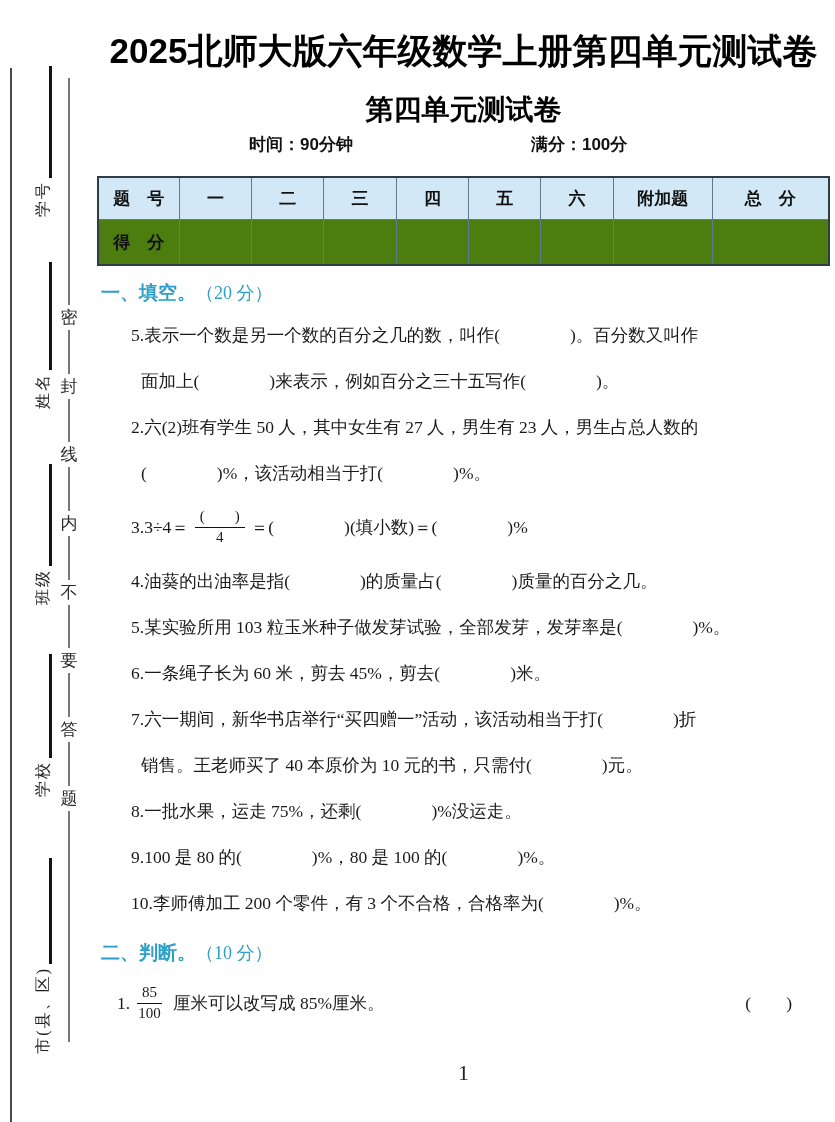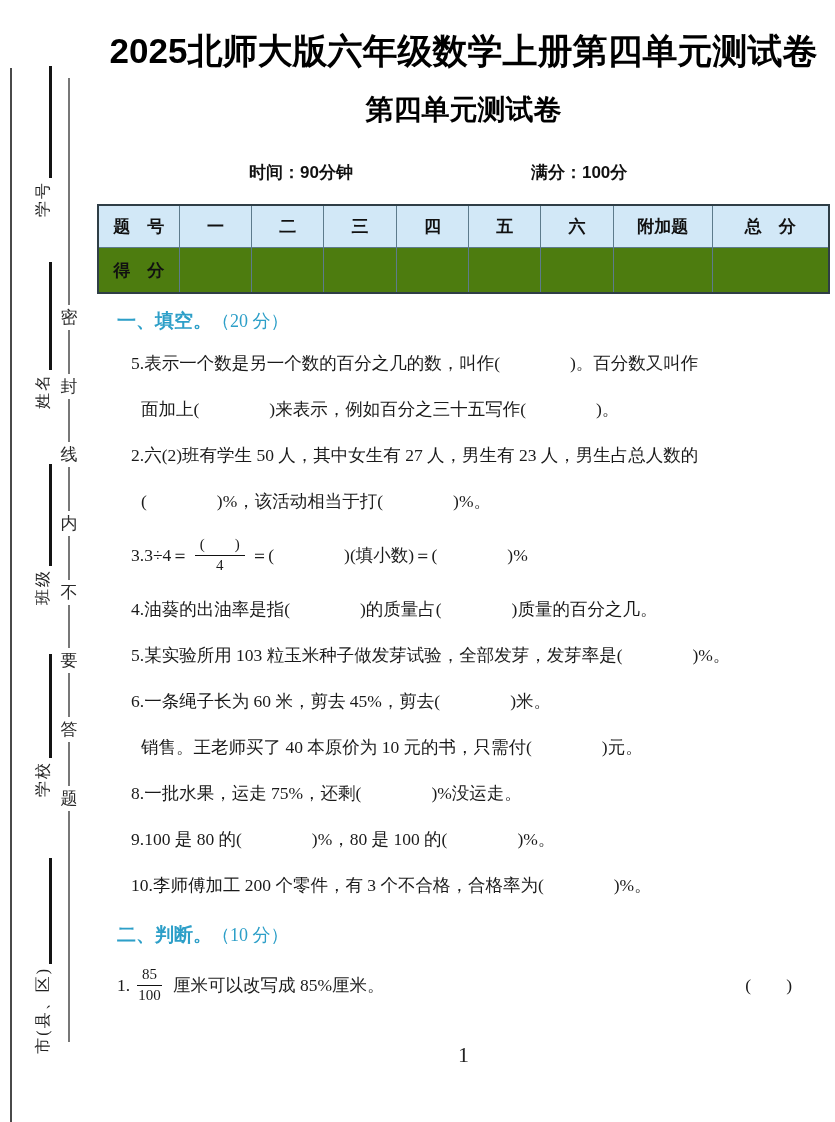--- a/index.html
+++ b/index.html
@@ -25,35 +25,35 @@
     display:flex;flex-direction:column;align-items:center;}
   .seal-seg{width:1.5px;background:#777;margin:4px 0;min-height:8px;}
   .seal-char{font-size:17px;line-height:1;color:#2a2a2a;}
 
   .content{position:absolute;left:97px;top:0;width:733px;}
 
   .title{margin-top:28px;text-align:center;font-family:"Liberation Sans", sans-serif;
     font-weight:900;font-size:35px;letter-spacing:0px;color:#000;white-space:nowrap;}
   .subtitle{margin-top:16px;text-align:center;font-family:"Liberation Sans", sans-serif;
     font-weight:800;font-size:28px;color:#000;}
-  .info-row{margin-top:32px;display:flex;font-family:"Liberation Sans", sans-serif;
+  .info-row{margin-top:4px;display:flex;font-family:"Liberation Sans", sans-serif;
     font-weight:700;font-size:17px;color:#111;}
   .info-row span:first-child{margin-left:152px;}
   .info-row span:last-child{margin-left:178px;}
 
   table.score-table{width:100%;border-collapse:collapse;margin-top:20px;border:2px solid #2f3e46;}
   table.score-table th, table.score-table td{border:1px solid #5d7b8c;}
   table.score-table th{background:#d2e8f7;height:39px;font-family:"Liberation Sans", sans-serif;
     font-weight:700;font-size:17px;color:#111;text-align:center;}
   table.score-table td{height:42px;background:#4d7c0f;}
   table.score-table td.row-label{font-family:"Liberation Sans", sans-serif;font-weight:700;
     font-size:17px;text-align:center;color:#111;}
 
   #questions{margin-top:14px;}
-  .sec-heading{margin:14px 0 6px 20px;font-family:"Liberation Sans", sans-serif;
+  .sec-heading{margin:14px 0 6px 4px;font-family:"Liberation Sans", sans-serif;
     font-weight:800;font-size:19px;color:#2d9fc8;}
   .sec-points{font-family:"Liberation Serif", serif;font-weight:400;font-size:18px;color:#2d9fc8;}
 
   .q-line{display:flex;align-items:center;height:46px;padding-left:34px;
     font-size:17.5px;color:#1a1a1a;}
   .q-line.cont{padding-left:44px;}
   .q-line.tall{height:62px;}
   .q-line.lead-sm{padding-left:20px;}
   .q-text{white-space:pre-wrap;}
 
@@ -176,20 +176,23 @@
         </div>
         <div class="q-line">
           <span class="q-text">4.油葵的出油率是指(　　　　)的质量占(　　　　)质量的百分之几。</span>
         </div>
         <div class="q-line">
           <span class="q-text">5.某实验所用 103 粒玉米种子做发芽试验，全部发芽，发芽率是(　　　　)%。</span>
         </div>
         <div class="q-line">
           <span class="q-text">6.一条绳子长为 60 米，剪去 45%，剪去(　　　　)米。</span>
         </div>
+        <div class="q-line">
+          <span class="q-text">7.六一期间，新华书店举行“买四赠一”活动，该活动相当于打(　　　　)折</span>
+        </div>
         <div class="q-line cont">
           <span class="q-text">销售。王老师买了 40 本原价为 10 元的书，只需付(　　　　)元。</span>
         </div>
         <div class="q-line">
           <span class="q-text">8.一批水果，运走 75%，还剩(　　　　)%没运走。</span>
         </div>
         <div class="q-line">
           <span class="q-text">9.100 是 80 的(　　　　)%，80 是 100 的(　　　　)%。</span>
         </div>
         <div class="q-line">

